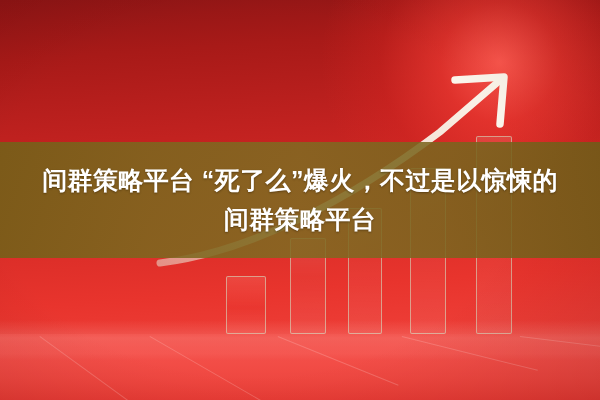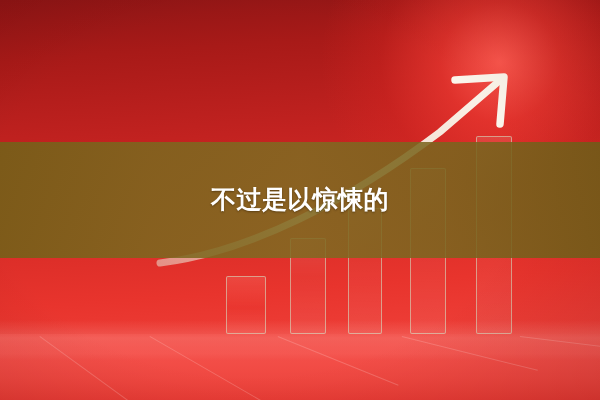--- a/index.html
+++ b/index.html
@@ -113,16 +113,17 @@
         <stop offset="100%" stop-color="#fbf6ec" stop-opacity="1"></stop>
       </linearGradient>
     </defs>
     <path d="M160,263 C250,252 350,200 440,132 L498,82" fill="none" stroke="url(#argrad)" stroke-width="7" stroke-linecap="round"></path>
     <path d="M455,80 L504,77 L500,124" fill="none" stroke="#fbf6ec" stroke-width="7.5" stroke-linecap="round" stroke-linejoin="round"></path>
   </svg>
 
   <div class="layer" id="bg-vignette"></div>
 
   <div id="band">
-    <div class="headline l2">不过是以惊悚的</div>
+    <div class="headline l1">间群策略平台 “死了么”爆火，不过是以惊悚的</div>
+    <div class="headline l2">间群策略平台</div>
   </div>
 
 </div>
 
 </body></html>

